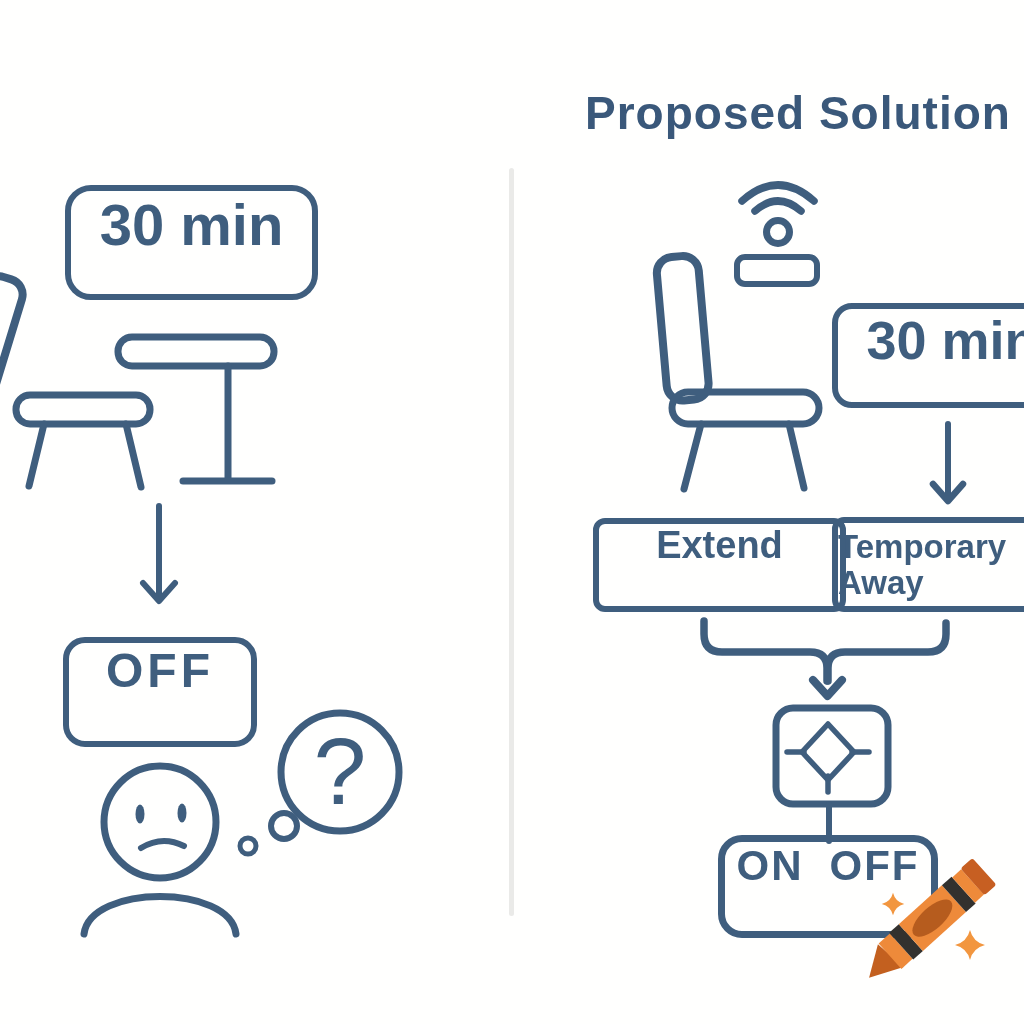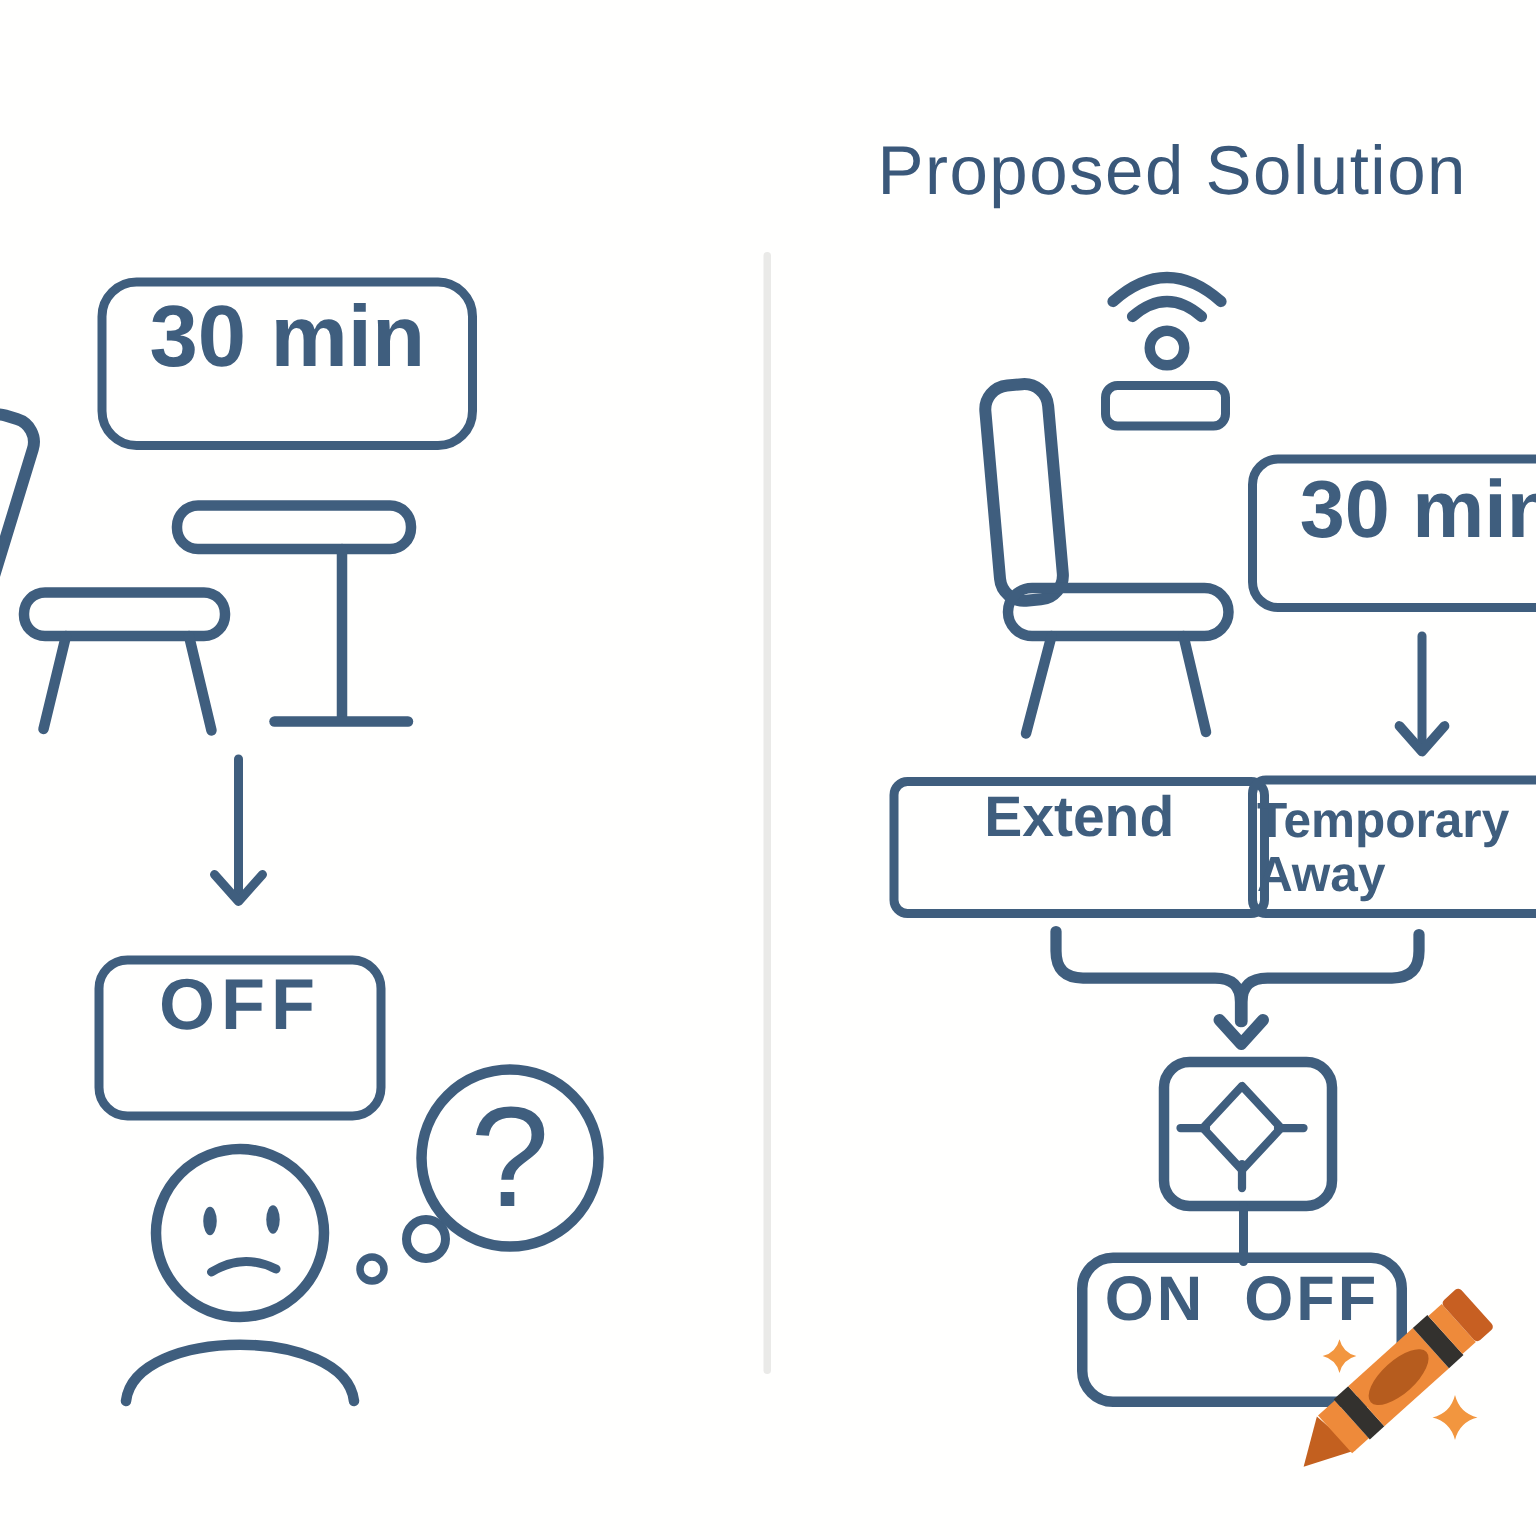--- a/index.html
+++ b/index.html
@@ -9,21 +9,21 @@
   }
   html,body{margin:0;padding:0;}
   body{background:#FFFFFF;font-family:"Liberation Sans",sans-serif;}
   .canvas{
     position:relative;width:1024px;height:1024px;overflow:hidden;
     background:#FFFFFE;
   }
   .art{position:absolute;left:0;top:0;width:1024px;height:1024px;pointer-events:none;}
   .title{
     position:absolute;left:585px;top:86px;white-space:nowrap;
-    font-size:46px;font-weight:400;color:var(--title-blue);letter-spacing:1px;
+    font-size:46px;font-weight:700;color:var(--title-blue);letter-spacing:1px;
   }
   .box{
     position:absolute;box-sizing:border-box;
     border:6px solid var(--blue);border-radius:20px;
     display:flex;align-items:flex-start;justify-content:center;
     color:var(--blue);font-weight:700;background:transparent;
   }
   .box-30min-left{left:65px;top:185px;width:253px;height:115px;border-radius:26px;font-size:58px;}
   .box-off{left:63px;top:637px;width:194px;height:110px;border-radius:22px;font-size:48px;letter-spacing:4px;}
   .box-30min-right{left:832px;top:303px;width:240px;height:105px;font-size:54px;}

